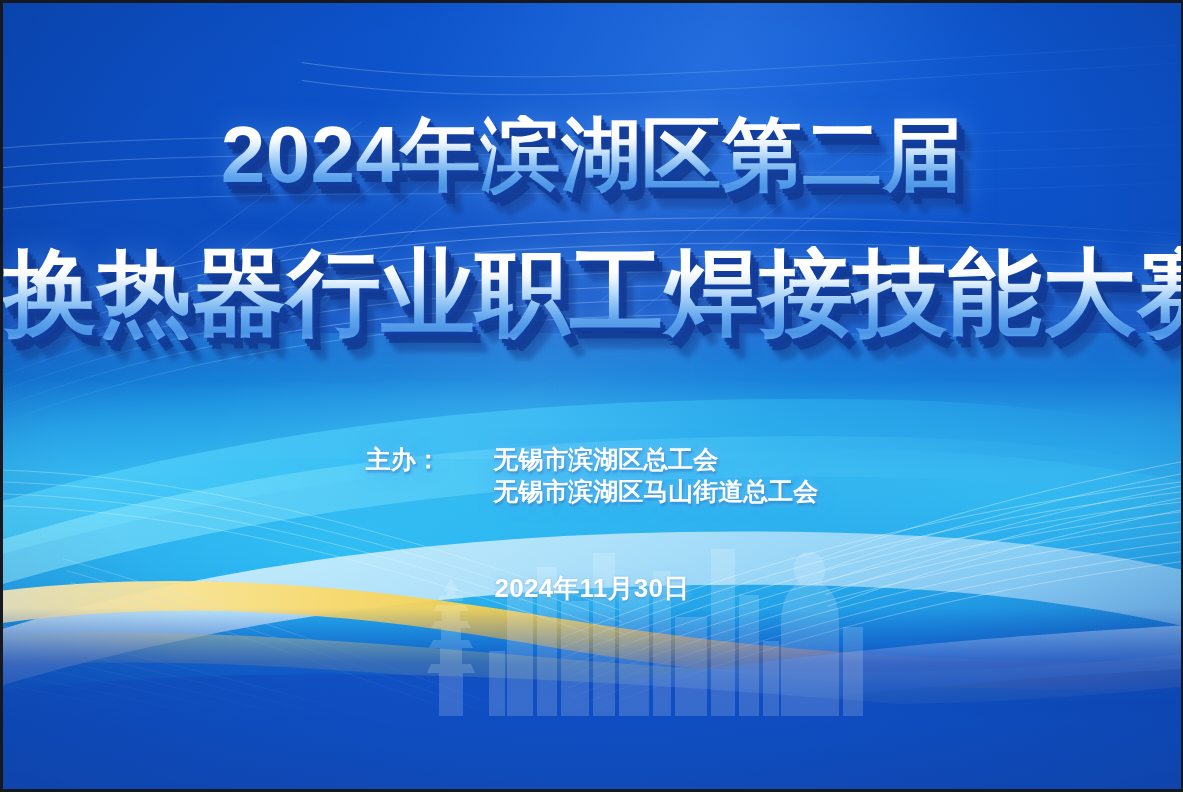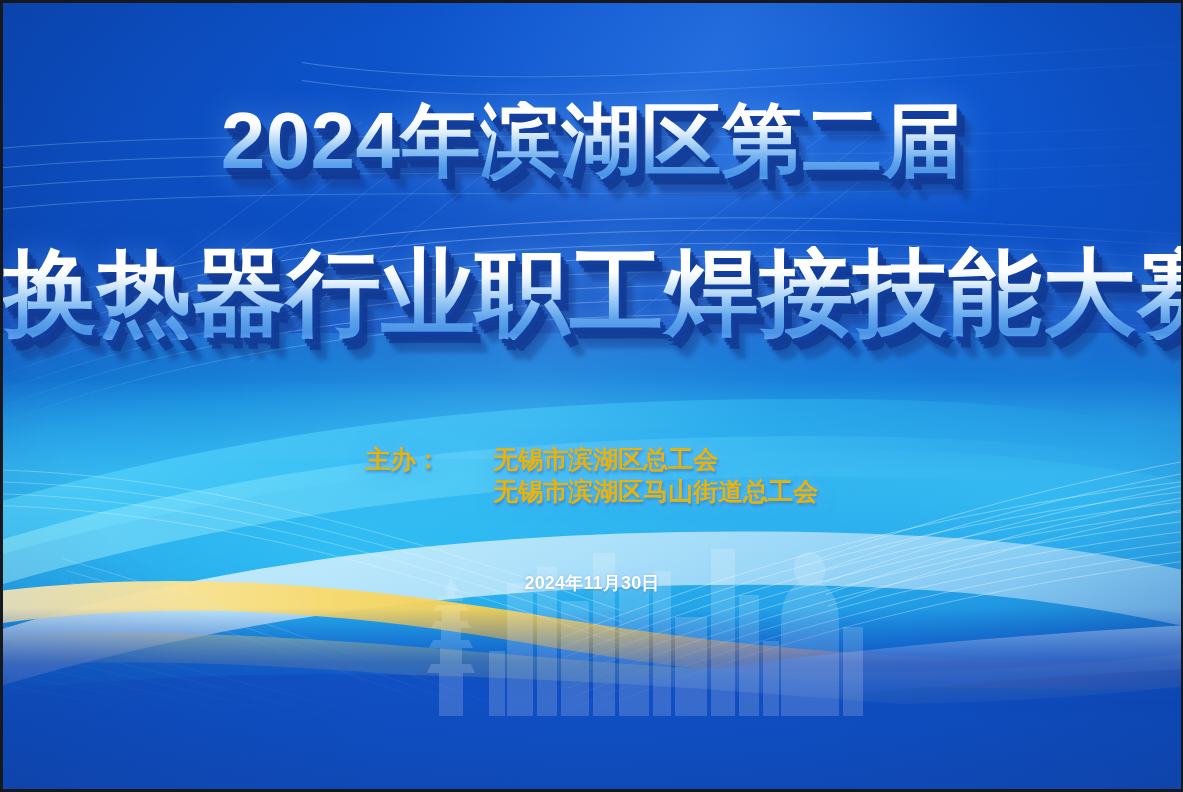--- a/index.html
+++ b/index.html
@@ -86,54 +86,54 @@
     color:transparent;
     -webkit-text-fill-color:transparent;
     filter:
       drop-shadow(3px 4px 0 rgba(18,62,160,.95))
       drop-shadow(5px 7px 0 rgba(16,54,142,.75))
       drop-shadow(7px 10px 2px rgba(12,42,120,.45))
       drop-shadow(0 0 14px rgba(120,190,255,.30));
   }
 
   .t-line1{
-    position:absolute;left:0;top:98px;width:100%;
+    position:absolute;left:0;top:112px;width:100%;
     font-size:80px;line-height:1.0;
   }
   .t-line2{
     position:absolute;left:0;top:243px;width:100%;
     font-size:94px;line-height:1.0;
   }
 
   
   .org{
     position:absolute;left:0;top:440px;width:100%;
     text-align:center;
-    color:#eab308;
+    color:#ffffff;
     font-weight:bold;
     font-size:25px;
     line-height:32px;
     text-shadow:
        0 0 9px rgba(110,195,255,.95),
        0 0 18px rgba(70,170,245,.75),
        1px 2px 3px rgba(10,50,130,.55);
     white-space:nowrap;
   }
   .org-inner{display:inline-block;text-align:left;}
   .org-row{display:block;}
   .org-row .lbl{display:inline-block;width:5.1em;}
   .org-row.indent .lbl{visibility:hidden;}
 
   
   .date{
     position:absolute;left:0;top:568px;width:100%;
     text-align:center;
     color:#ffffff;
     font-weight:bold;
-    font-size:18px;
+    font-size:26px;
     letter-spacing:.01em;
     text-shadow:
       0 0 8px rgba(150,215,255,.85),
       0 1px 3px rgba(20,90,160,.45);
     white-space:nowrap;
   }
 
   
   .skyline{
     position:absolute;left:400px;top:528px;width:460px;height:185px;

